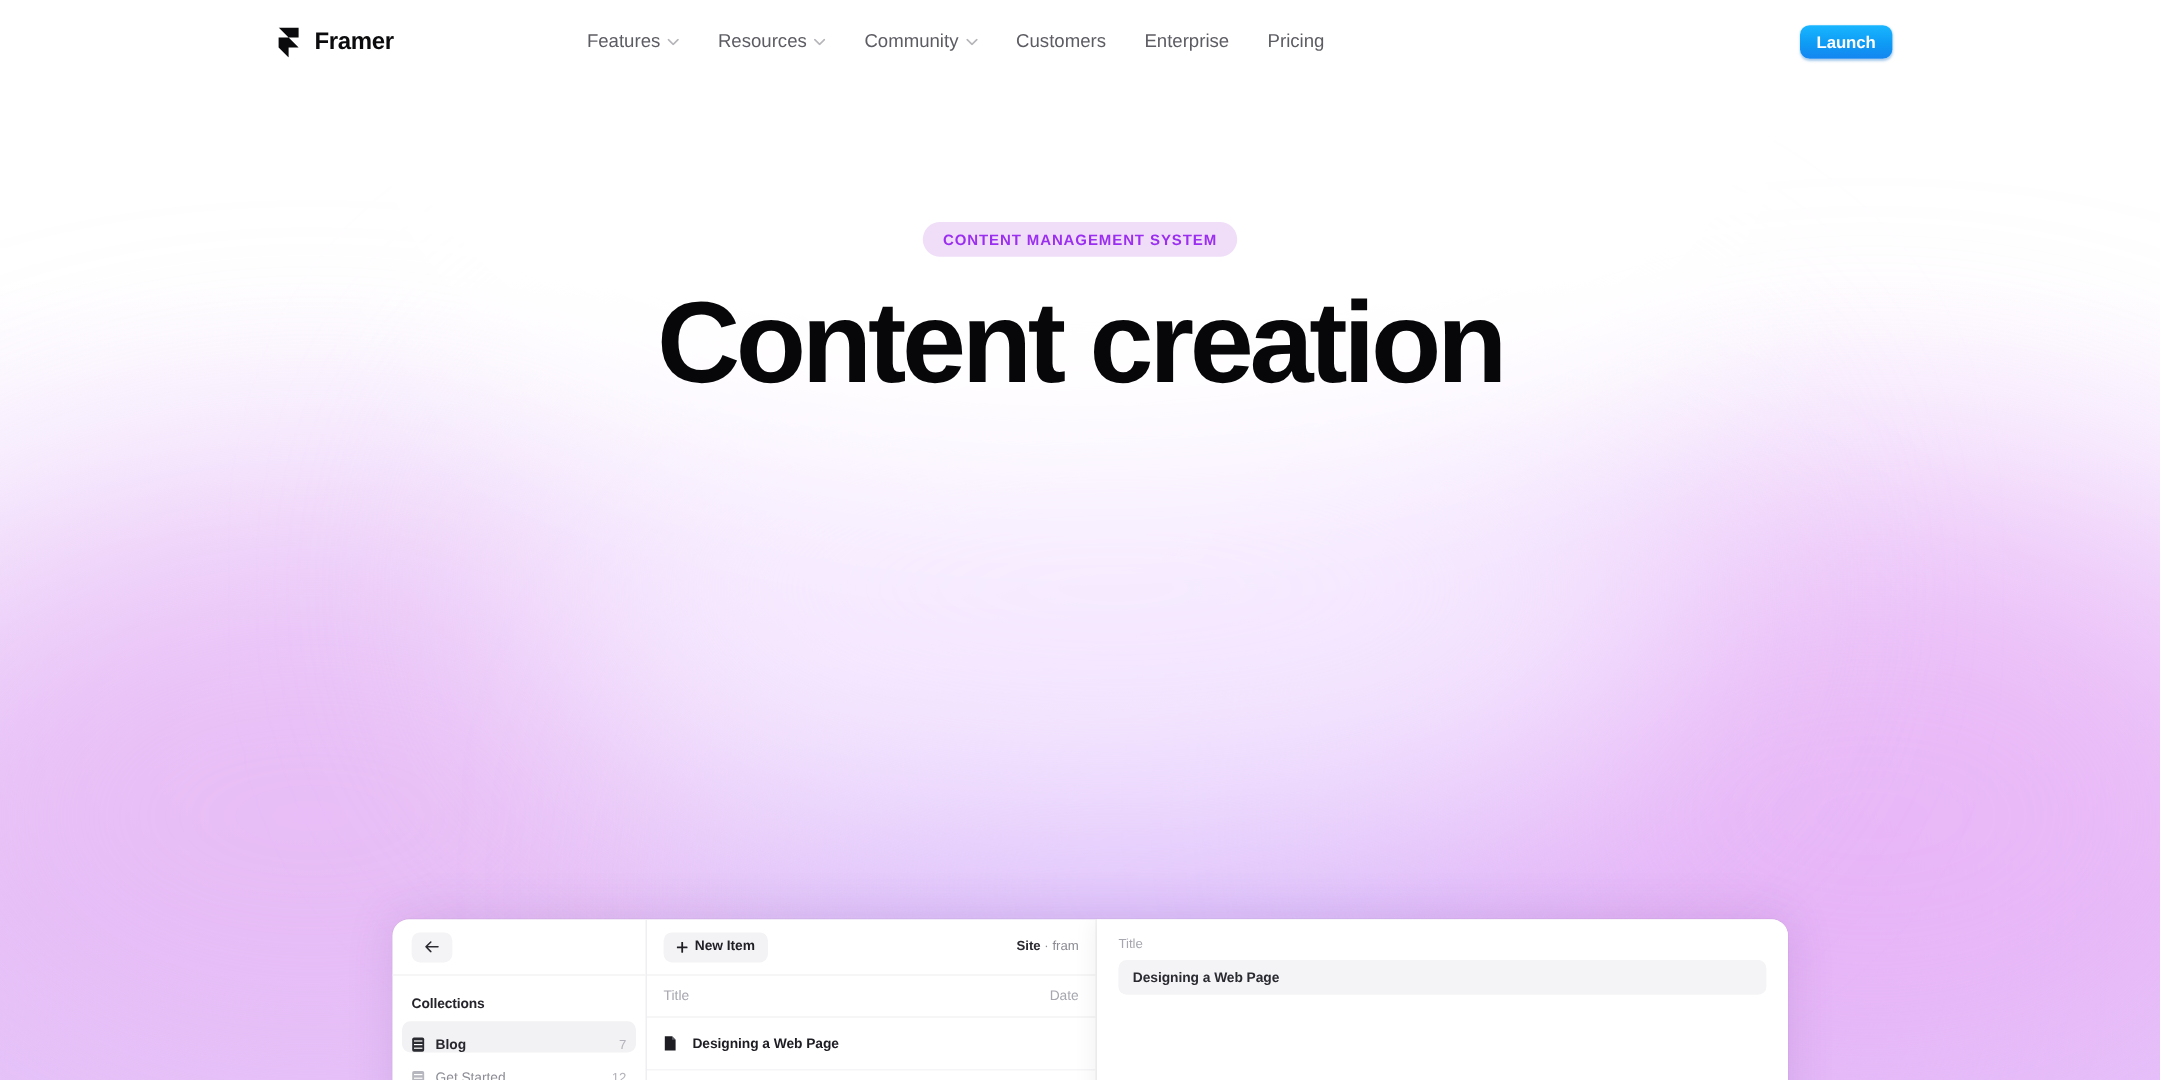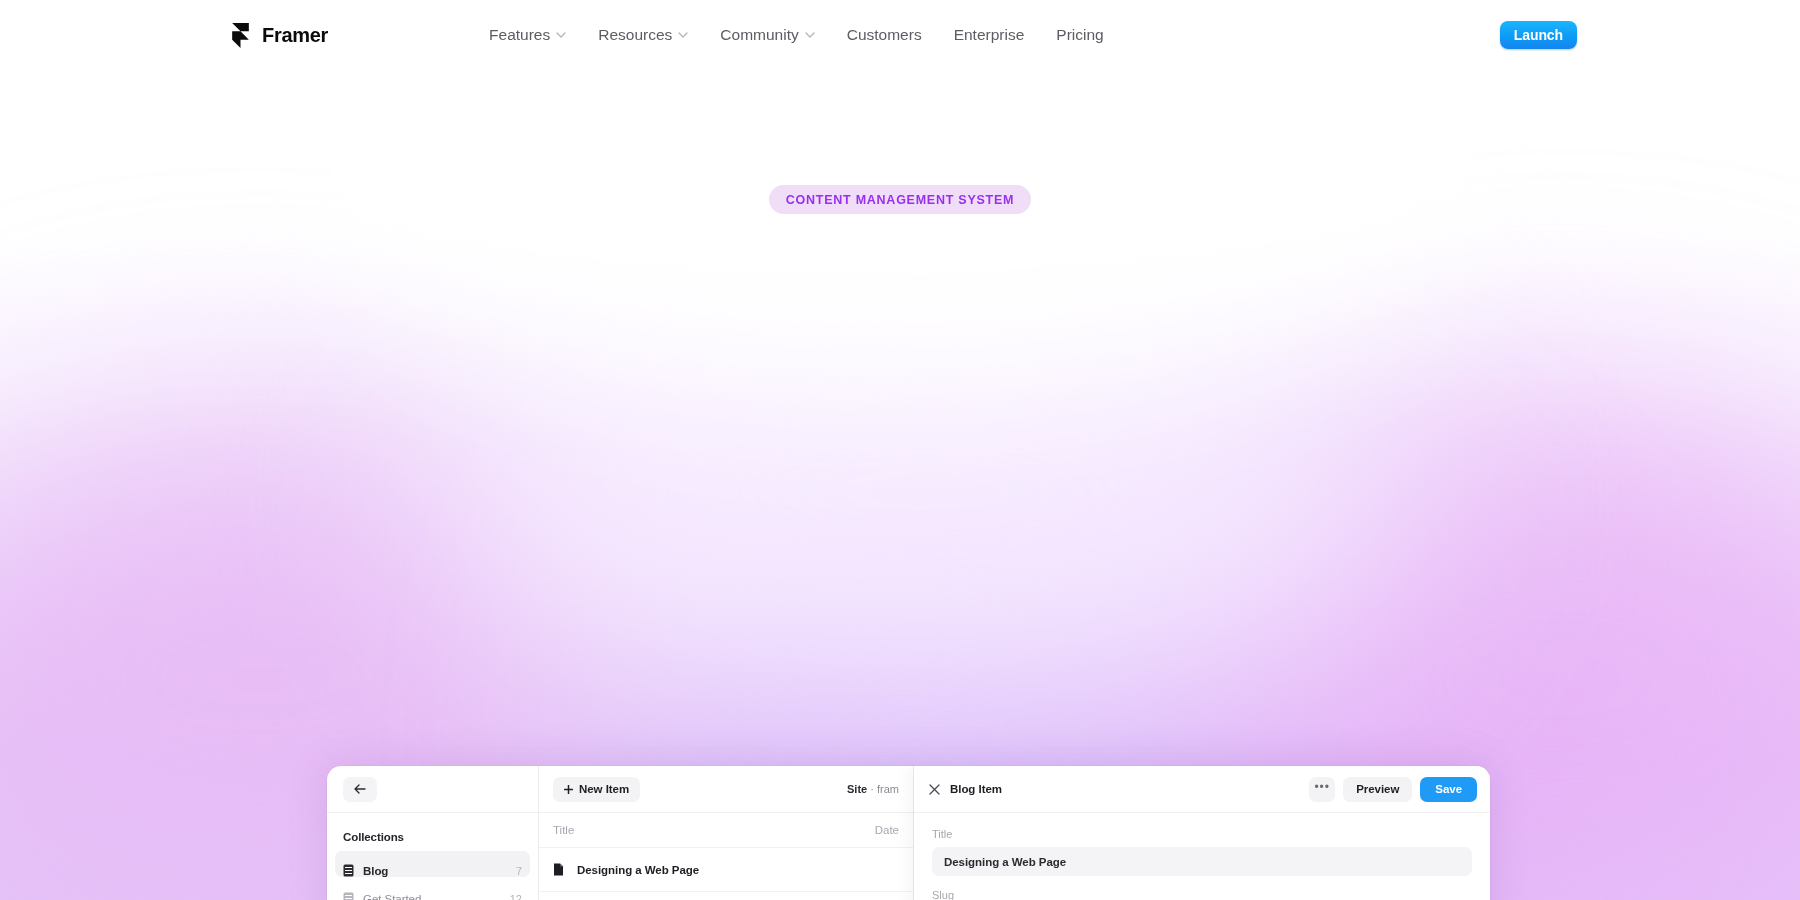--- a/index.html
+++ b/index.html
@@ -399,21 +399,21 @@
         <span>Pricing</span>
       </div>
     </nav>
 
     <button class="nav-cta">Launch</button>
   </header>
 
   <section class="hero">
     <div class="badge">Content management system</div>
     <h1 class="hero-title">
-      <br>
+      <span>Content creation</span><br>
     </h1>
   </section>
 
   <div class="app-window">
 
     <aside class="app-sidebar">
       <div class="sidebar-top">
         <button class="back-btn">
           <span>
             <svg class="back-arrow" viewBox="0 0 12 10">
@@ -479,36 +479,22 @@
               <path d="M1 0.5h6l3 3v9H1z" fill="#1d1d23"></path>
               <path d="M7 0.5v3h3" fill="#5a5a62"></path>
             </svg>
         </span>
         <span class="row-title">Designing a Web Page</span>
       </div>
       <div class="list-row list-row-empty"></div>
     </section>
 
     <section class="app-detail">
-      <div class="detail-top">
-        <span>
-          <svg class="close-x" viewBox="0 0 11 11">
-              <path d="M1 1l9 9M10 1l-9 9" stroke="#4a4a53" stroke-width="1.3" stroke-linecap="round"></path>
-            </svg>
-        </span>
-        <span class="detail-title">Blog Item</span>
-        <div class="detail-actions">
-          <button class="dots-btn">•••</button>
-          <button class="preview-btn">Preview</button>
-          <button class="save-btn">Save</button>
-        </div>
-      </div>
 
       <div class="field-block">
         <div class="field-label">Title</div>
         <div class="field-input">Designing a Web Page</div>
       </div>
 
-      <div class="field-label field-label-next">Slug</div>
     </section>
   </div>
 
 </div>
 
 </body></html>

